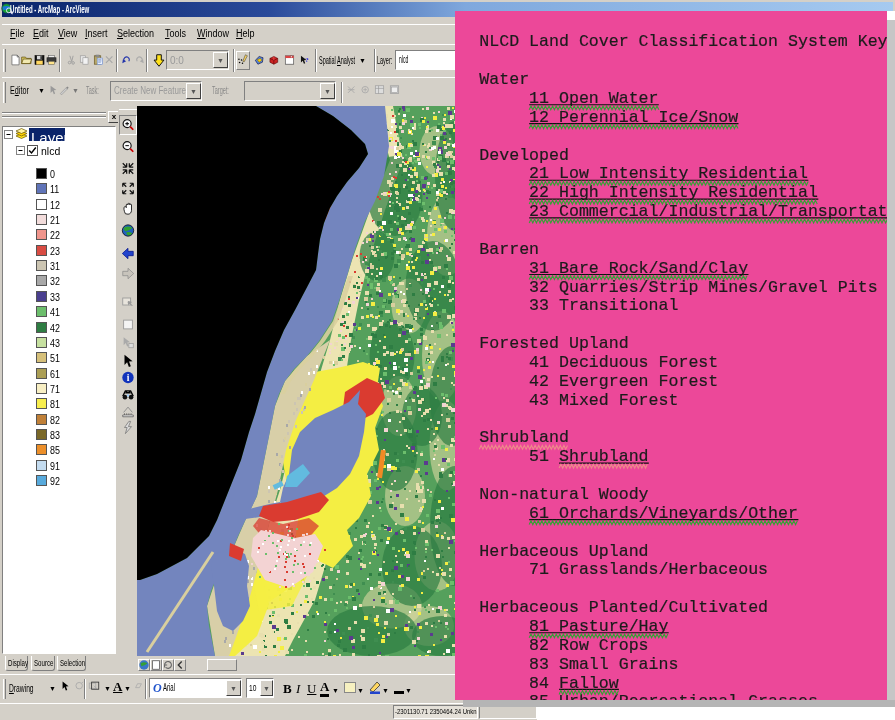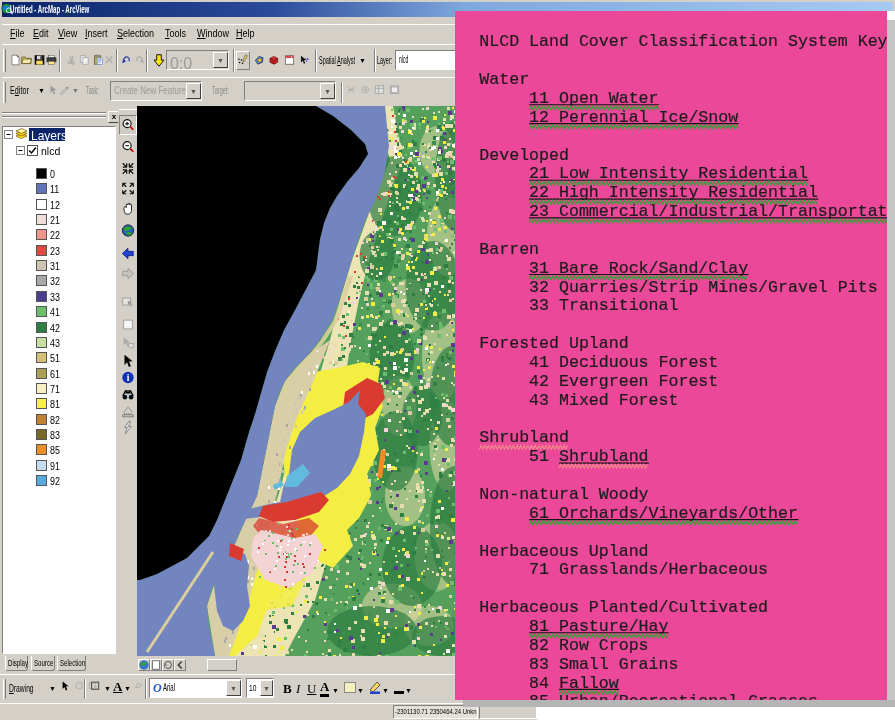--- a/index.html
+++ b/index.html
@@ -74,21 +74,21 @@
   </svg>
 <svg style="position:absolute;left:134px;top:54px" width="11" height="12" viewBox="0 0 17 17">
     <path d="M12.5 10 C14 5 9 2.5 6 4.5 C3.5 6 4 9 5 10.5" fill="none" stroke="#aaa" stroke-width="1.7"></path>
     <path d="M15 13.5 l-1-6 -5 3 z" fill="#aaa"></path>
   </svg>
 <div class="sep" style="left:146px;top:49px;height:23px"></div>
 <svg style="position:absolute;left:152px;top:53px" width="14" height="15" viewBox="0 0 17 17">
     <path d="M8.5 15.5 L2.5 8 h3.2 V1.5 h5.6 V8 h3.2 Z" fill="#ffe11a" stroke="#111" stroke-width="1.2"></path>
   </svg>
 <div style="position:absolute;left:166px;top:50px;width:63px;height:20px;background:#d4d0c8;border:1px solid;border-color:#808080 #fff #fff #808080"></div>
-<div style="position:absolute;left:170px;top:55px;font-size:16px;color:#9a9a9a">0:0</div>
+<div style="position:absolute;left:170px;top:55px;font-size:10px;color:#9a9a9a">0:0</div>
 <div style="position:absolute;left:213px;top:52px;width:15px;height:16px;background:#d4d0c8;border:1px solid;border-color:#fff #404040 #404040 #fff;text-align:center;font-size:7px;color:#555;line-height:15px">▼</div>
 <div class="sep" style="left:233px;top:49px;height:23px"></div>
 <div style="position:absolute;left:236px;top:51px;width:14px;height:19px;background:#d4d0c8;border:1px solid;border-color:#fff #808080 #808080 #fff"></div>
 <svg style="position:absolute;left:237px;top:53px" width="11" height="12" viewBox="0 0 17 17">
     <path d="M9 12 L13 2 l3 1.5 L11 13 Z" fill="#ffd761" stroke="#333" stroke-width="0.8"></path>
     <circle cx="3" cy="9" r="1.2" fill="#000"></circle>
     <circle cx="7" cy="10" r="1.2" fill="#000"></circle>
     <circle cx="4" cy="14" r="1.2" fill="#000"></circle>
     <circle cx="8.5" cy="15" r="1.2" fill="#000"></circle>
   </svg>
@@ -161,21 +161,21 @@
 <svg style="position:absolute;left:4px;top:130px" width="9" height="9" viewBox="0 0 9 9">
     <rect x="0.5" y="0.5" width="8" height="8" fill="#fff" stroke="#848484"></rect>
     <path d="M2.5 4.5 h4" stroke="#000" stroke-width="1"></path>
   </svg>
 <svg style="position:absolute;left:15px;top:128px" width="13" height="13" viewBox="0 0 13 13">
 <path d="M1 8 L6.5 5.5 12 8 6.5 10.5 Z" fill="#ffe11a" stroke="#665500" stroke-width="0.7"></path>
 <path d="M1 5.5 L6.5 3 12 5.5 6.5 8 Z" fill="#ffd000" stroke="#665500" stroke-width="0.7"></path>
 <path d="M1 3 L6.5 0.5 12 3 6.5 5.5 Z" fill="#fff2a0" stroke="#665500" stroke-width="0.7"></path>
   </svg>
 <div style="position:absolute;left:29px;top:128px;width:36px;height:13px;background:#0a246a"></div>
-<div style="position:absolute;left:31px;top:129px;font-size:12px;color:#fff">Layers</div>
+<div style="position:absolute;left:31px;top:129px;font-size:15px;color:#fff">Layers</div>
 <svg style="position:absolute;left:16px;top:146px" width="9" height="9" viewBox="0 0 9 9">
     <rect x="0.5" y="0.5" width="8" height="8" fill="#fff" stroke="#848484"></rect>
     <path d="M2.5 4.5 h4" stroke="#000" stroke-width="1"></path>
   </svg>
 <svg style="position:absolute;left:27px;top:145px" width="11" height="11" viewBox="0 0 11 11">
     <rect x="0.5" y="0.5" width="10" height="10" fill="#fff" stroke="#555"></rect>
     <path d="M2.2 5.5 L4.5 8 L8.8 2.5" fill="none" stroke="#000" stroke-width="1.4"></path>
   </svg>
 <div style="position:absolute;left:41px;top:145px;font-size:10.5px;color:#000">nlcd</div>
 <div style="position:absolute;left:36px;top:168px;width:11px;height:11px;background:#000000;border:1px solid #555"></div>

